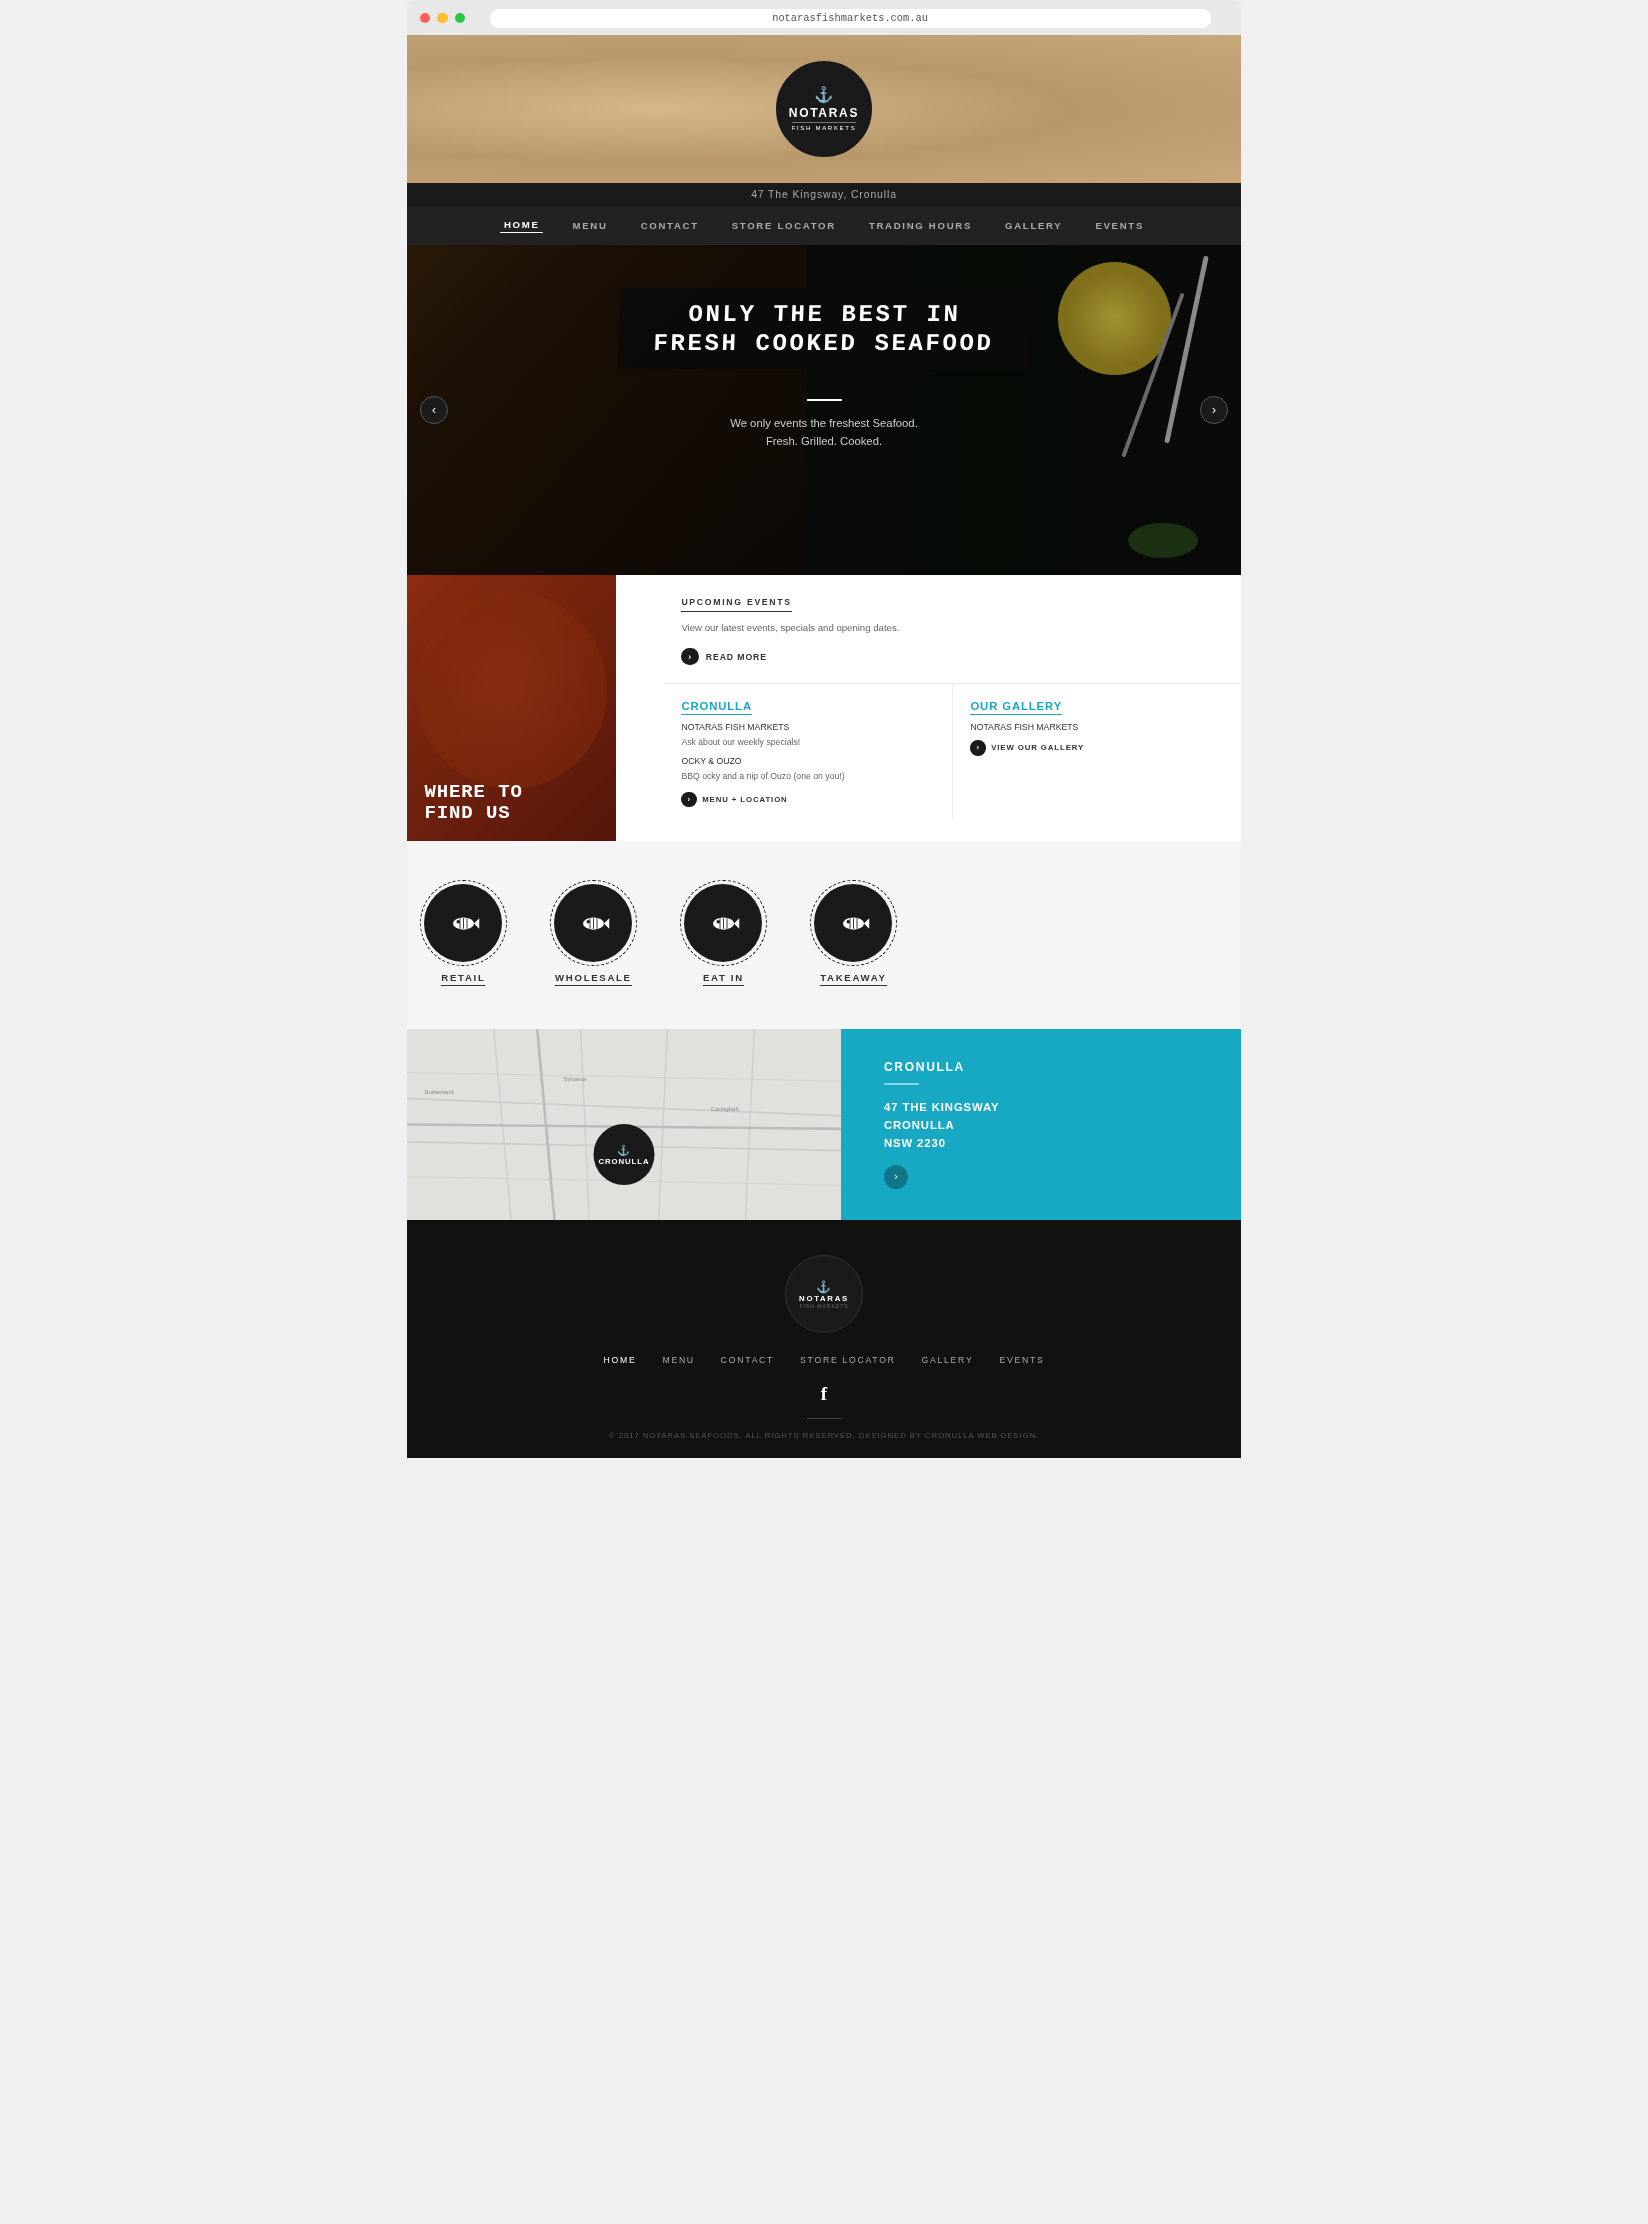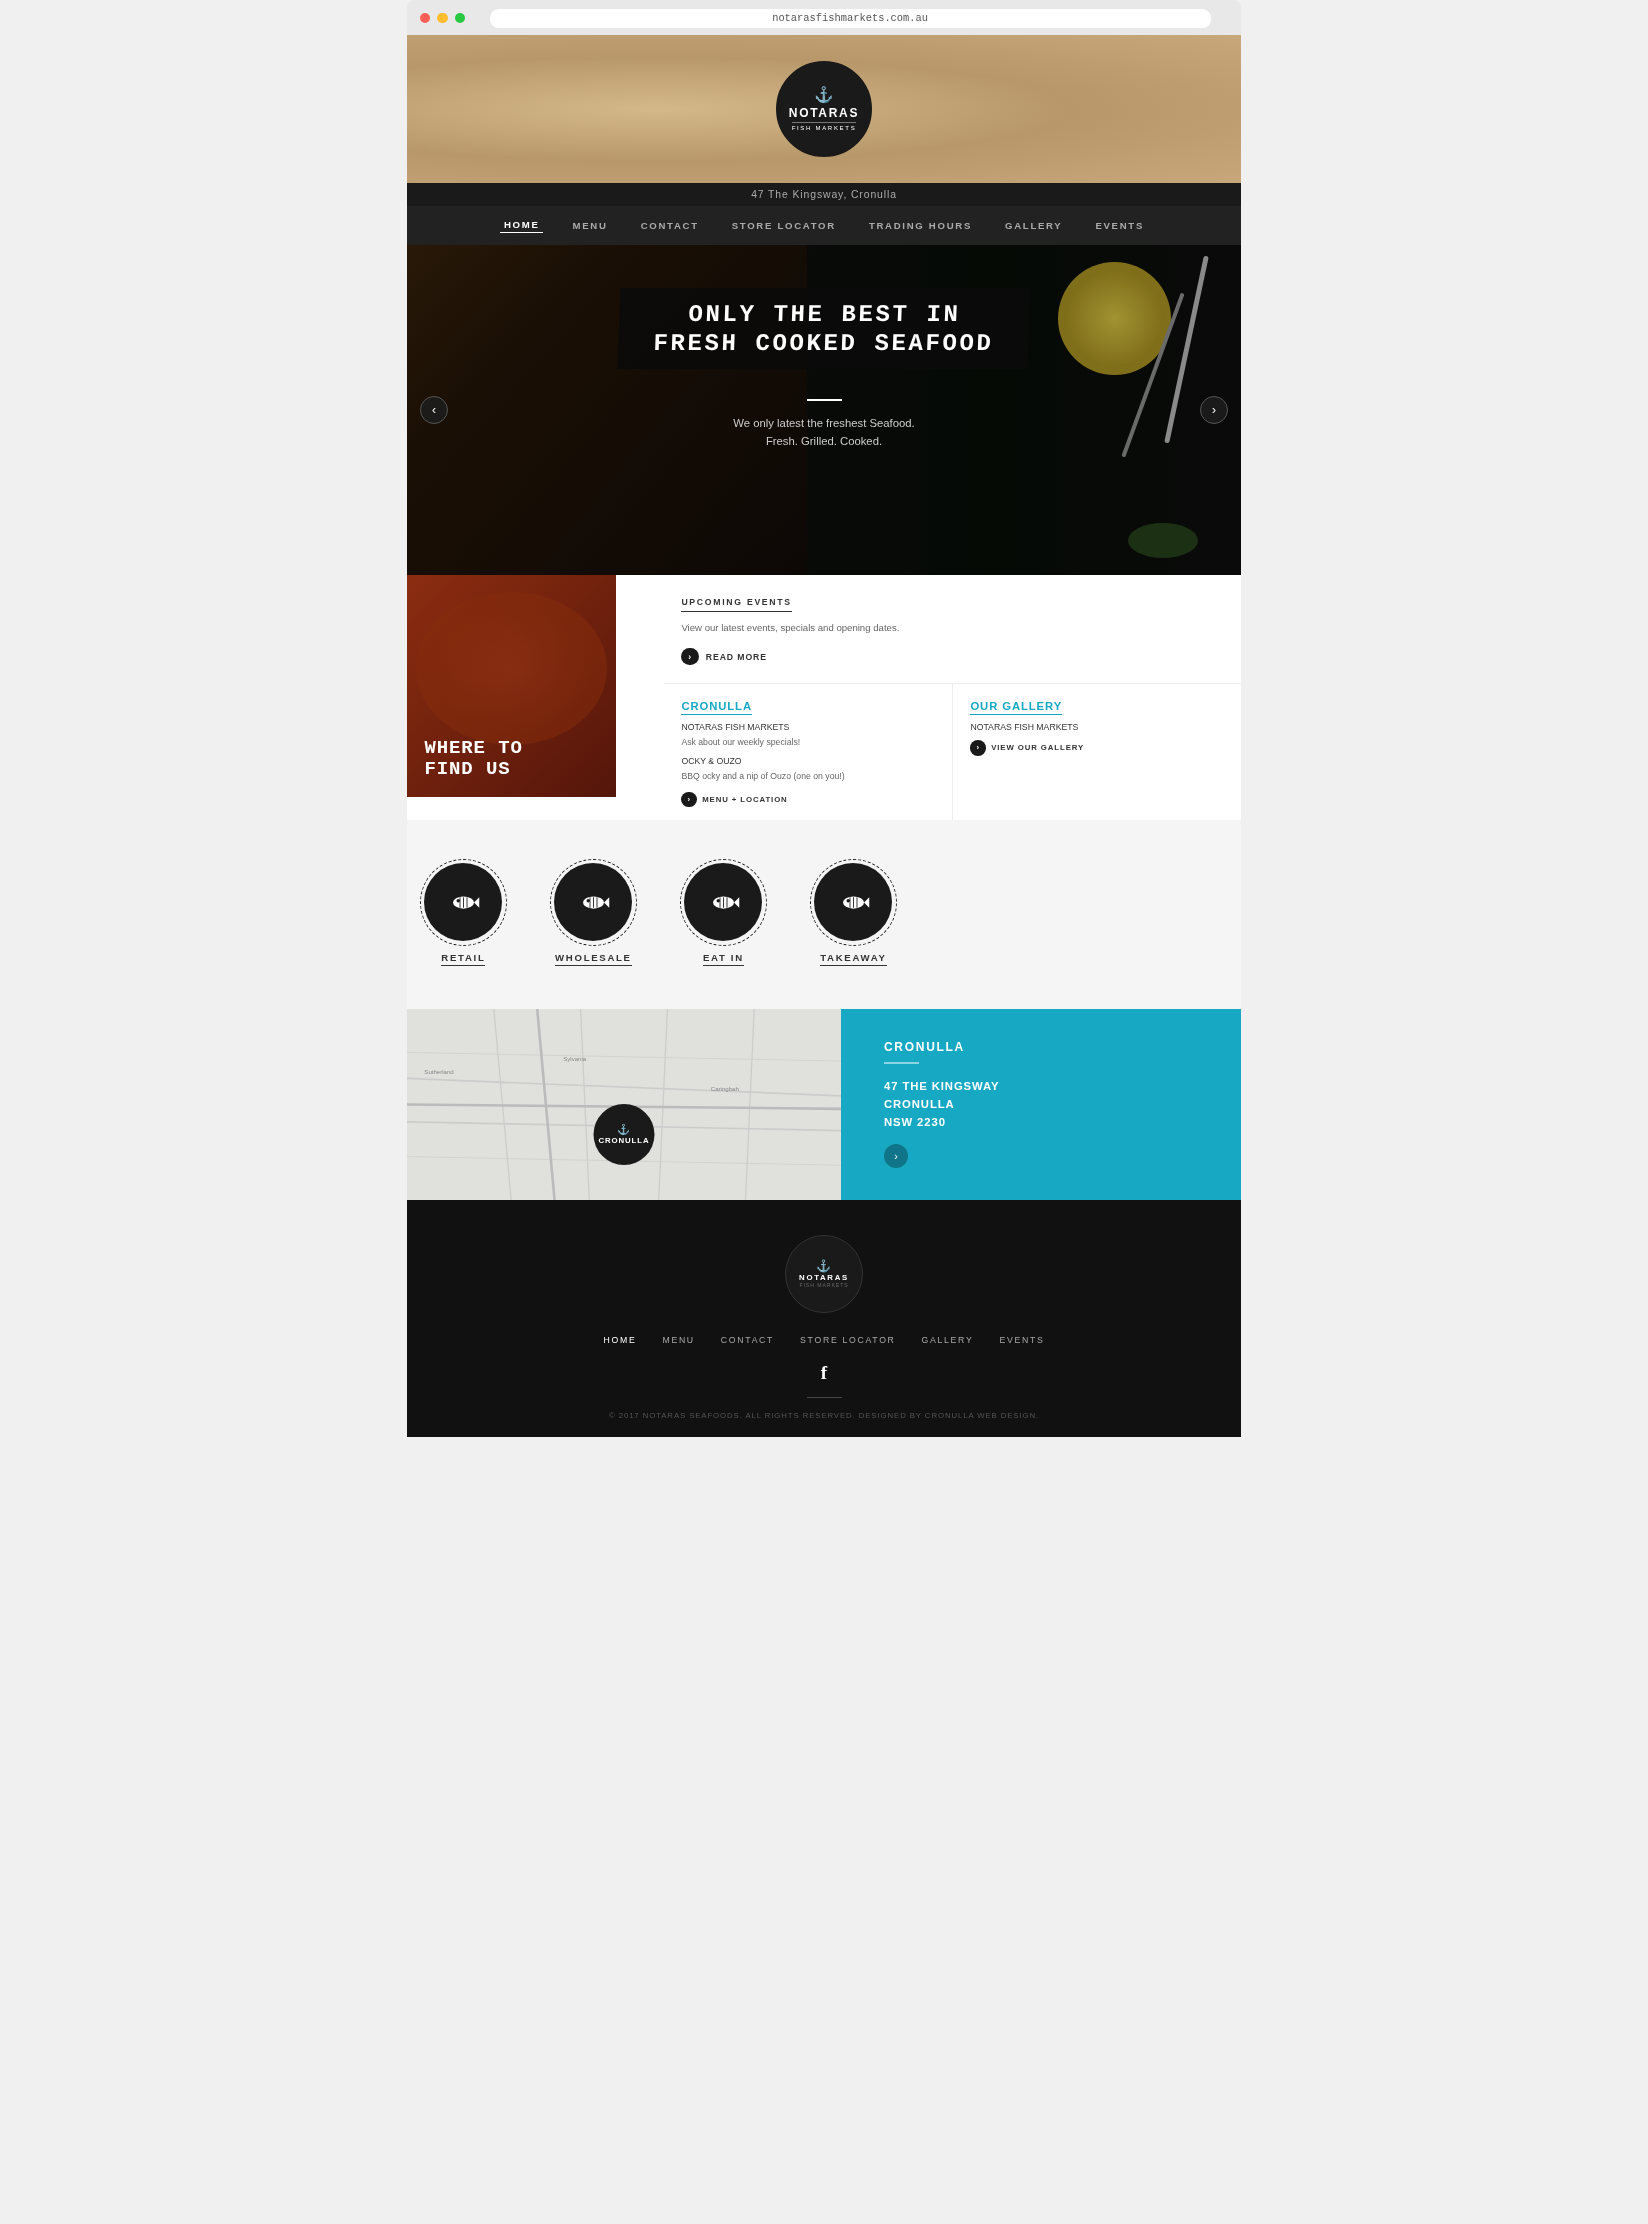--- a/index.html
+++ b/index.html
@@ -156,21 +156,21 @@
       width: 209px;
       flex-shrink: 0;
     }
     .content-right {
       flex: 1;
       padding-left: 48px;
     }
 
     
     .where-find-block {
-      height: 222px;
+      height: 266px;
       background: linear-gradient(135deg, #c45a2a, #8a3a1a);
       position: relative;
       display: flex;
       align-items: flex-end;
       justify-content: flex-start;
       padding: 17.4px;
       overflow: hidden;
     }
     .where-find-text {
       color: white;
@@ -565,21 +565,21 @@
 
     <div style="position:absolute;bottom:17.4px;right:43px;width:70px;height:35px;background:#2a4a1a;border-radius:50%;opacity:0.6;"></div>
   </div>
 
   <div class="hero-overlay">
     <div class="hero-banner">
       <div class="hero-title">ONLY THE BEST IN</div>
       <div class="hero-title">FRESH COOKED SEAFOOD</div>
     </div>
     <div class="hero-divider"></div>
-    <p class="hero-subtitle">We only latest the freshest Seafood.</p>
+    <p class="hero-subtitle">We only events the freshest Seafood.</p>
     <p class="hero-subtitle">Fresh. Grilled. Cooked.</p>
   </div>
 
   <div class="hero-arrow hero-arrow-left">‹</div>
   <div class="hero-arrow hero-arrow-right">›</div>
 </div>
 
 <div class="content-grid">
 
   <div class="content-left">

